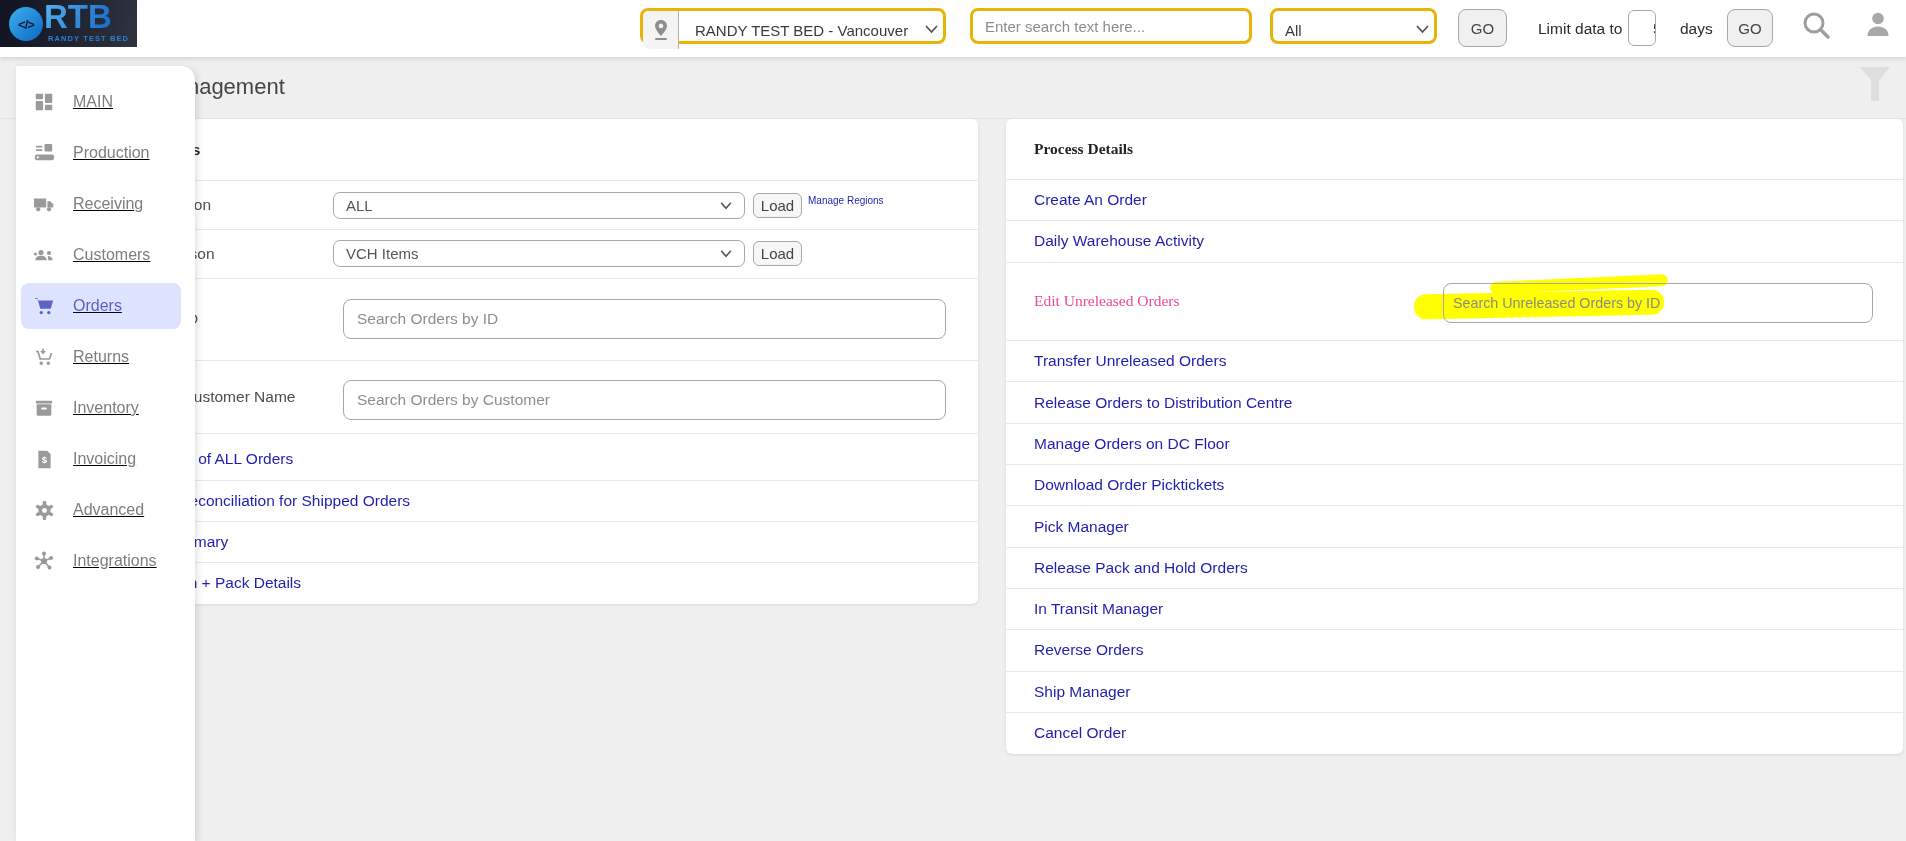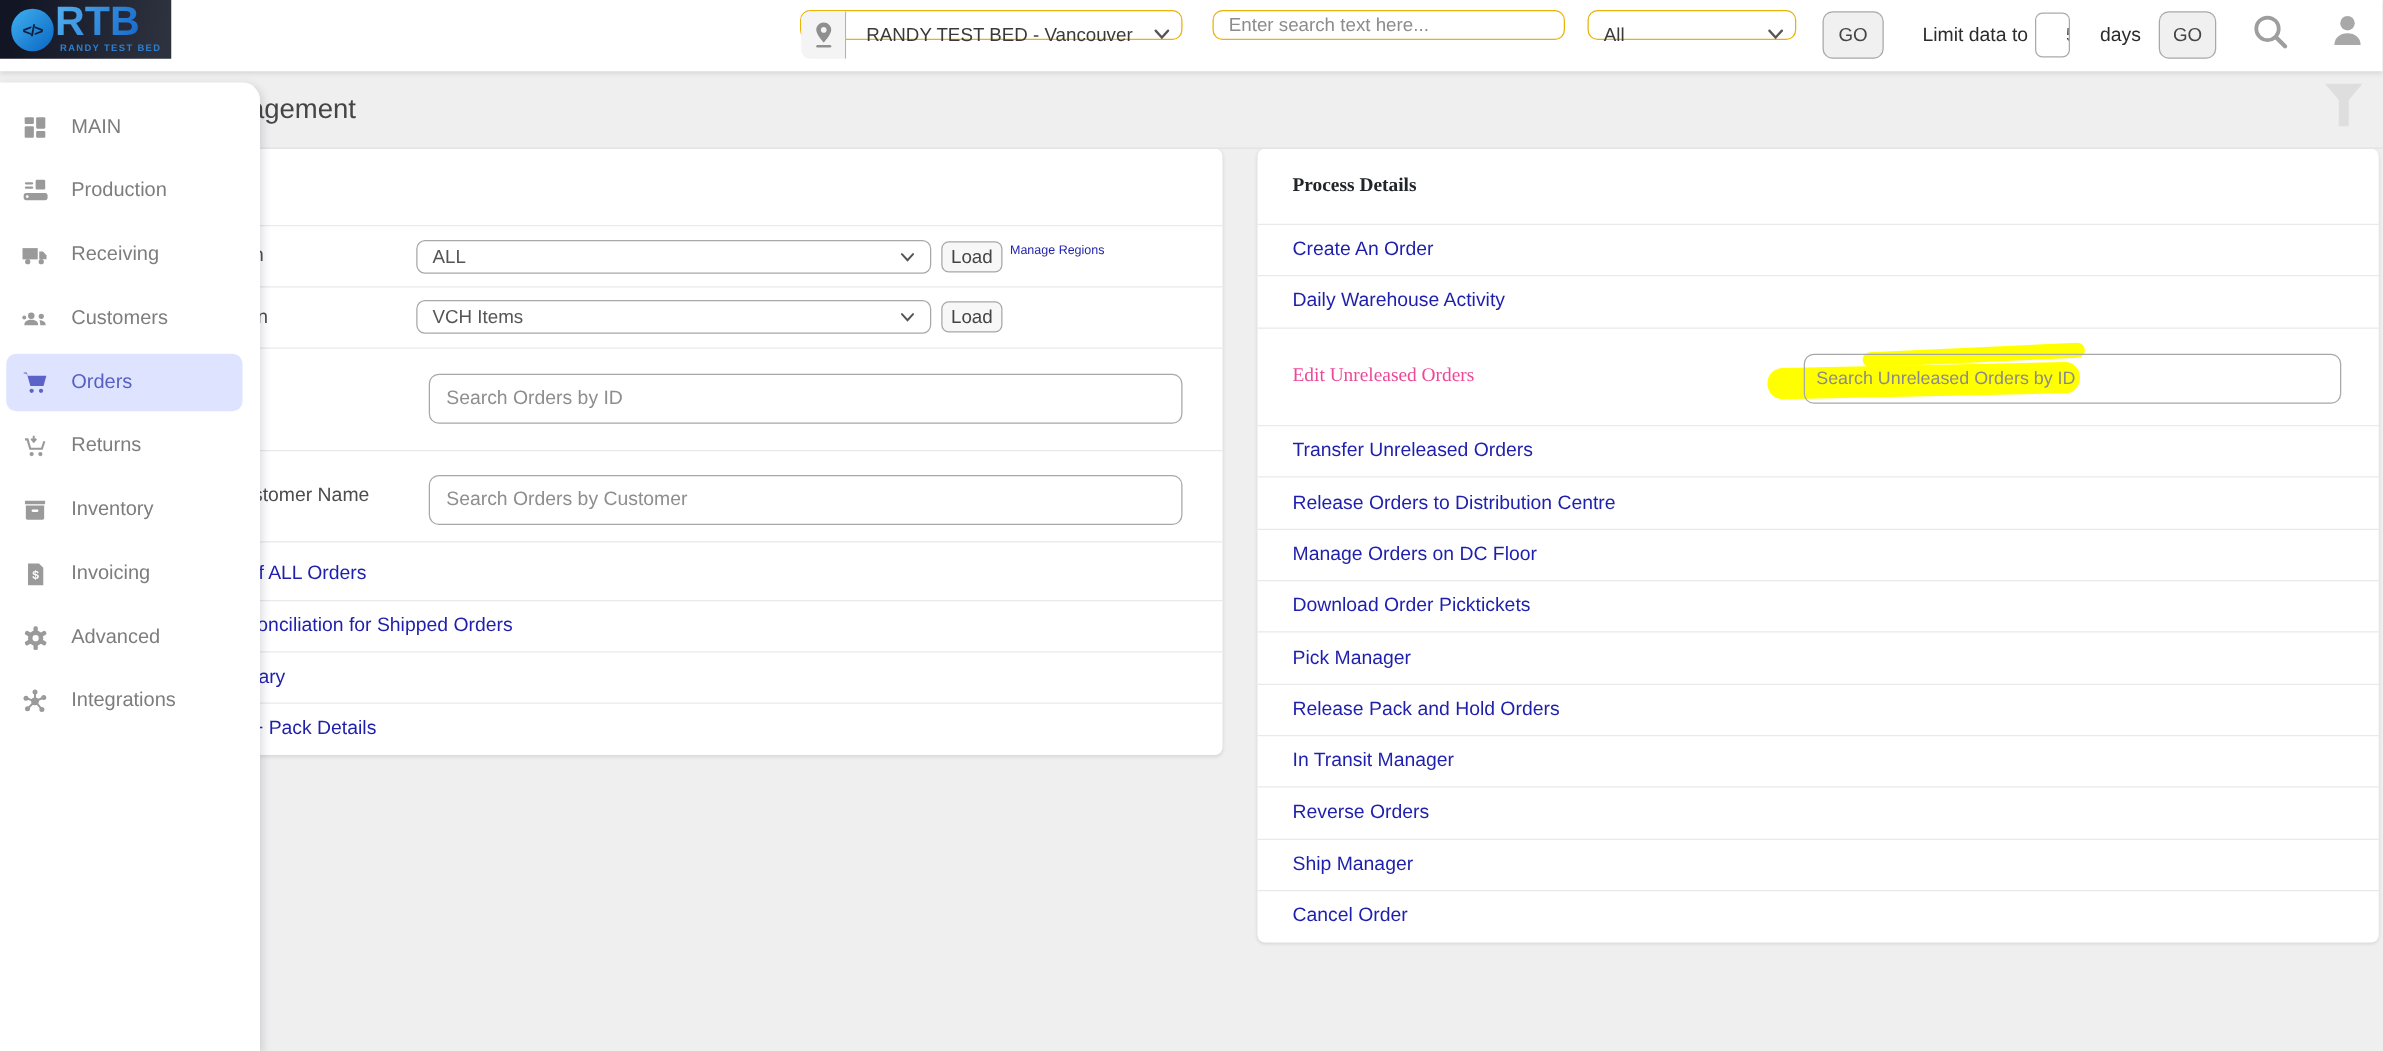--- a/index.html
+++ b/index.html
@@ -11,21 +11,21 @@
     box-shadow:0 2px 4px rgba(60,64,80,.14); z-index:30; }
   #logo-block { position:absolute; left:0; top:0; width:137px; height:47px;
     background:linear-gradient(100deg,#121524 10%,#2e323e 95%); }
   #logo-circle { position:absolute; left:9px; top:7px; width:34px; height:34px; border-radius:50%;
     background:linear-gradient(135deg,#3fb0f0,#0a66c2); display:flex; align-items:center; justify-content:center;
     color:#10203c; font-weight:bold; font-size:13px; letter-spacing:-1px;}
   #logo-abbr { position:absolute; left:44px; top:-2px; font-size:33px; font-weight:bold; letter-spacing:0px;
     background:linear-gradient(120deg,#55b4f0,#1465c8); -webkit-background-clip:text; background-clip:text; color:transparent; }
   #logo-name { position:absolute; left:48px; top:34px; font-size:7.5px; font-weight:bold; color:#2e7fd0; letter-spacing:1.1px; }
 
-  .hdr-ctl { position:absolute; top:8px; height:24px; border:1px solid #eab308; border-radius:8px; background:#fff; }
+  .hdr-ctl { position:absolute; top:8px; height:36px; border:3px solid #eab308; border-radius:8px; background:#fff; }
   #location-select { left:640px; width:306px; }
   #loc-pin-box { position:absolute; left:0; top:0; width:36px; height:38px; background:#f4f4f4;
     border-right:1px solid #b2b2b2; border-radius:7px 0 0 7px; display:flex; align-items:center; justify-content:center; }
   #loc-value { position:absolute; left:52px; top:0; height:38px; display:flex; align-items:center; font-size:15px; color:#3a3a3a; }
   .chev { position:absolute; top:14px; width:13px; height:9px; }
   #search-input-hdr { left:970px; width:282px; font-size:15px; color:#333; padding:0 12px; }
   #search-input-hdr::placeholder { color:#8c8c8c; }
   #all-select { left:1270px; width:167px; }
   #all-value { position:absolute; left:12px; top:0; height:38px; display:flex; align-items:center; font-size:15px; color:#3a3a3a; }
   .go-btn { position:absolute; top:9px; height:38px; background:#f0f0f0; border:1px solid #a8a8a8; border-radius:8px;
@@ -84,22 +84,22 @@
   .rp-link { font-size:15.5px; color:#1f1fad; white-space:nowrap; }
   .rp-label { font-size:15.5px; color:#ec4899; white-space:nowrap;font-family:Liberation Serif, serif; }
   #edit-input { position:absolute; left:437px; top:20px; width:430px; height:40px; border:1px solid #a8a8a8; border-radius:8px;
     background:transparent; font-size:14.3px; color:#6d28d9; padding:0 9px; }
   #edit-input::placeholder { color:#8a8a8a; }
   .hl { position:absolute; background:#ffff00; z-index:0; }
   #hl-main { left:408px; top:29px; width:250px; height:25px; border-radius:12px; transform:rotate(-1.2deg); }
   #hl-top { left:484px; top:15px; width:178px; height:12px; border-radius:6px; transform:rotate(-2.6deg); }
 
   
-  #drawer { position:absolute; left:0; top:66px; width:208px; height:775px; background:#ffffff;
-    border-radius:0 14px 0 0; box-shadow:2px 2px 7px rgba(50,55,70,.16); z-index:40; padding:12.5px 14px 0 5px; }
+  #drawer { position:absolute; left:16px; top:66px; width:179px; height:775px; background:#ffffff;
+    border-radius:0 14px 0 0; box-shadow:2px 2px 7px rgba(50,55,70,.16); z-index:40; padding:12.5px 14px 0 5px;text-decoration:underline; }
   .sb-item { position:relative; height:46px; margin-bottom:5.1px; display:flex; align-items:center; border-radius:8px; }
   .sb-item .sb-icon { width:24px; height:24px; margin-left:11px; display:flex; align-items:center; justify-content:center; }
   .sb-item .sb-label { margin-left:17px; font-size:16px; color:#7d7d7d; }
   .sb-item.active { background:#dee4ff; }
   .sb-item.active .sb-label { color:#575fc2; }
 </style>
 </head>
 <body>
 
 <div id="appbar">

